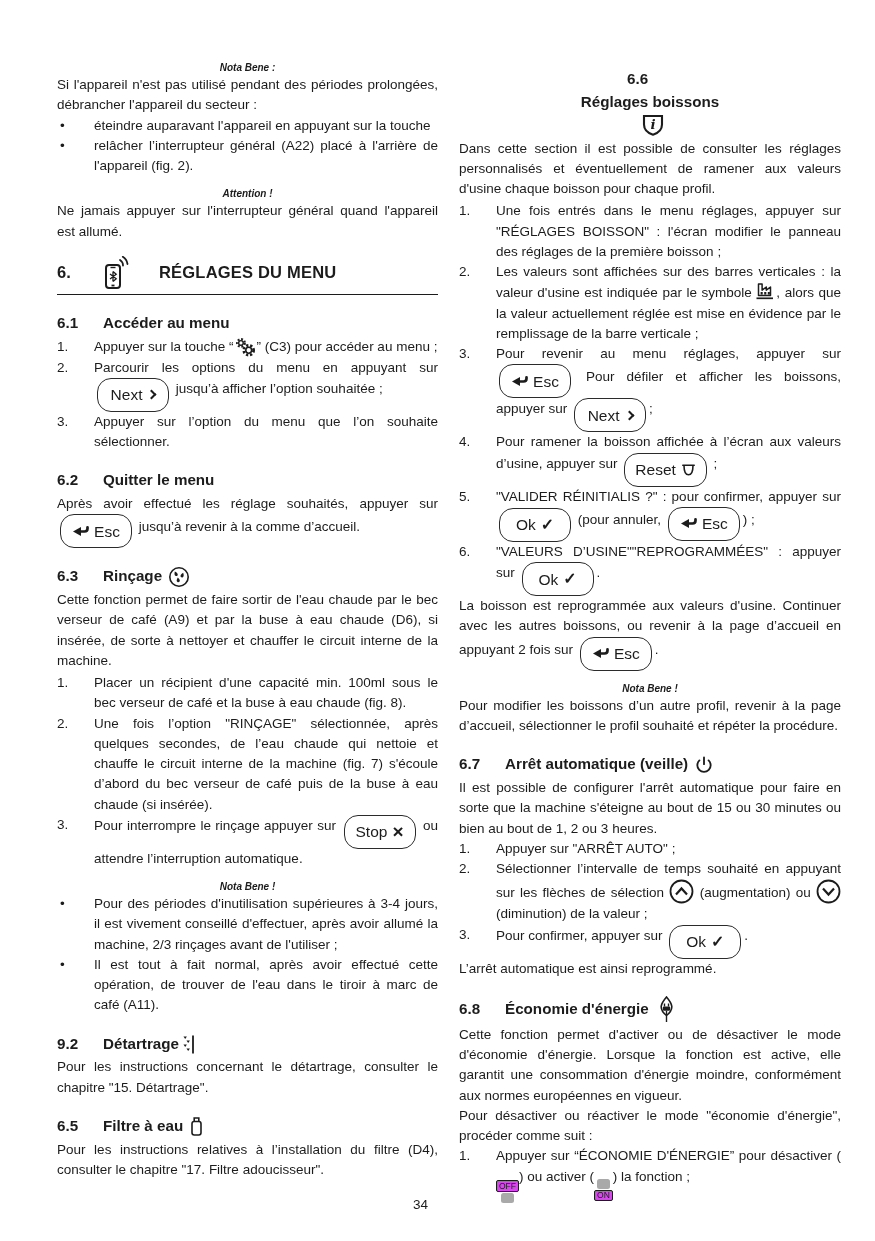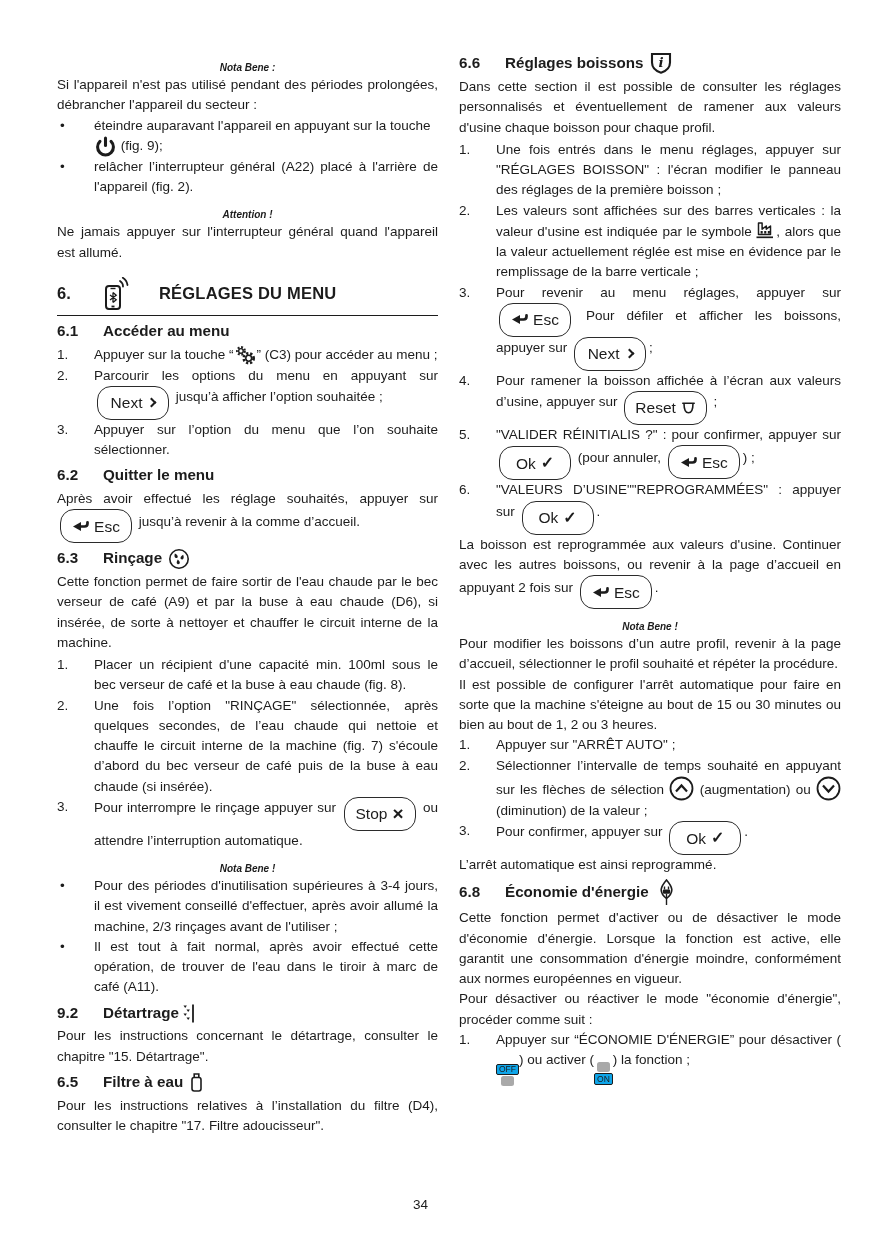--- a/index.html
+++ b/index.html
@@ -9,21 +9,21 @@
     font-family:"Liberation Sans", sans-serif; font-size:13.5px; line-height:1.5;
   }
   .page { position:absolute; top:50px; left:57px; display:flex; gap:21px; }
   .col { width:381px; }
   p, .li-text { text-align:justify; }
   
   .sec-head { display:flex; align-items:center; margin-top:14px; font-weight:bold; font-size:16.5px; }
   .sec-head .h-num { width:42px; }
   .sec-head .h-title { margin-left:24px; letter-spacing:0.2px; }
   .rule { border-bottom:1.6px solid #1c1c1c; margin:4px 0 2px 0; }
-  .sub-head { display:flex; align-items:center; margin-top:4px; margin-bottom:2px; font-weight:bold; font-size:15.2px; }
+  .sub-head { display:flex; align-items:center; margin-top:17px; margin-bottom:2px; font-weight:bold; font-size:15.2px; }
   .sub-head .h-num { width:46px; flex:none; }
   .sub-head .icon { margin-left:6px; }
   .nb-title { font-weight:bold; font-style:italic; margin-top:10px; font-size:10px;text-align:center; }
   
   .oli { display:flex; }
   .oli .n { width:37px; flex:none; }
   .bul { display:flex; }
   .bul .b { width:37px; flex:none; padding-left:3px; }
   .li-text { flex:1; }
   .iconline { display:block; }
@@ -35,48 +35,39 @@
     vertical-align:-7px; margin:0 3px; background:#fff;
   }
   .chev { display:inline-block; width:7px; height:7px; border-top:2.8px solid #1c1c1c;
     border-right:2.8px solid #1c1c1c; transform:rotate(45deg); margin-left:1px; }
   .xmark { font-weight:bold; font-size:19px; line-height:1; }
   .check { font-weight:bold; font-size:16px; }
   .icon { display:inline-flex; vertical-align:middle; }
   .icon svg { display:block; }
   
   .toggle { display:inline-flex; flex-direction:column; align-items:center; vertical-align:-8px; line-height:1; }
-  .tog-label { border:1px solid #1c1c1c; border-radius:2px; font-size:8.5px; padding:0.5px 2px; background:#0ea5e9; }
+  .tog-label { border:1px solid #1c1c1c; border-radius:2px; font-size:8.5px; padding:0.5px 2px; background:#d946ef; }
   .tog-knob { width:13px; height:10px; background:#a9a9a9; border-radius:2.5px; margin:1px 0; }
   .page-num { position:absolute; bottom:26px; left:0; width:841px; text-align:center; font-size:13.5px; }
   .mt4 { margin-top:2px; }
 </style>
 </head>
 <body>
 
 <div class="page">
 
   <div class="col">
 
     <div class="nb-title">Nota Bene :</div>
     <p>Si l'appareil n'est pas utilisé pendant des périodes prolongées, débrancher l'appareil du secteur :</p>
 
     <div class="bul">
       <span class="b">•</span>
       <div class="li-text">
         <span>éteindre auparavant l'appareil en appuyant sur la touche</span>
-        <span class="iconline">
-          <span class="icon">
-              <svg width="23" height="21" viewBox="0 0 24 22">
-                <path d="M12 2v8" stroke="#1c1c1c" stroke-width="3.2" fill="none" stroke-linecap="round"></path>
-                <path d="M6.2 5.6a8.3 8.3 0 1 0 11.6 0" stroke="#1c1c1c" stroke-width="3.2" fill="none" stroke-linecap="round"></path>
-              </svg>
-            </span>
-          <span>(fig. 9);</span>
-        </span>
       </div>
     </div>
     <div class="bul">
       <span class="b">•</span>
       <div class="li-text">relâcher l’interrupteur général (A22) placé à l'arrière de l'appareil (fig. 2).</div>
     </div>
 
     <div class="nb-title">Attention !</div>
     <p>Ne jamais appuyer sur l'interrupteur général quand l'appareil est allumé.</p>
 
@@ -217,21 +208,21 @@
             <rect x="3" y="5.5" width="9" height="13.5" rx="2.2" fill="none" stroke="#1c1c1c" stroke-width="1.6"></rect>
             <path d="M5.2 5.5 V2 h4.6 V5.5" fill="none" stroke="#1c1c1c" stroke-width="1.6"></path>
           </svg>
         </span>
     </div>
     <p>Pour les instructions relatives à l’installation du filtre (D4), consulter le chapitre "17. Filtre adoucisseur".</p>
   </div>
 
   <div class="col" style="width:382px;">
 
-    <div class="sub-head" style="margin-top:2px;">
+    <div class="sub-head" style="margin-top:18px;flex-direction:column;">
       <span class="h-num">6.6</span>
       <span class="h-title">Réglages boissons</span>
       <span class="icon">
           <svg width="24" height="23" viewBox="0 0 24 23">
             <path d="M3 2 h18 v8.5 c0 6 -5.2 9 -9 10.2 C8.2 19.5 3 16.5 3 10.5 Z" fill="none" stroke="#1c1c1c" stroke-width="2.1"></path>
             <text x="12" y="15.2" text-anchor="middle" font-family="DejaVu Serif, serif" font-size="13.5" font-style="italic" font-weight="bold" fill="#1c1c1c">i</text>
           </svg>
         </span>
     </div>
     <p>Dans cette section il est possible de consulter les réglages personnalisés et éventuellement de ramener aux valeurs d'usine chaque boisson pour chaque profil.</p>
@@ -331,20 +322,30 @@
               <path d="M1 6.5 L9 2 V11 Z" fill="#1c1c1c"></path>
             </svg>
           </span>
           <span>Esc</span>
         </span><span>.</span>
     </p>
 
     <div class="nb-title">Nota Bene !</div>
     <p>Pour modifier les boissons d’un autre profil, revenir à la page d’accueil, sélectionner le profil souhaité et répéter la procédure.</p>
 
+    <div class="sub-head">
+      <span class="h-num">6.7</span>
+      <span class="h-title">Arrêt automatique (veille)</span>
+      <span class="icon">
+          <svg width="20" height="20" viewBox="0 0 24 24">
+            <path d="M12 3v8" stroke="#1c1c1c" stroke-width="2.2" fill="none" stroke-linecap="round"></path>
+            <path d="M6.5 6.5a8 8 0 1 0 11 0" stroke="#1c1c1c" stroke-width="2.2" fill="none" stroke-linecap="round"></path>
+          </svg>
+        </span>
+    </div>
     <p>Il est possible de configurer l'arrêt automatique pour faire en sorte que la machine s'éteigne au bout de 15 ou 30 minutes ou bien au bout de 1, 2 ou 3 heures.</p>
     <div class="oli">
       <span class="n">1.</span>
       <div class="li-text">Appuyer sur "ARRÊT AUTO" ;</div>
     </div>
     <div class="oli">
       <span class="n">2.</span>
       <div class="li-text">
         <span>Sélectionner l’intervalle de temps souhaité en appuyant sur les flèches de sélection</span>
         <span class="icon" style="vertical-align:-7px;">

